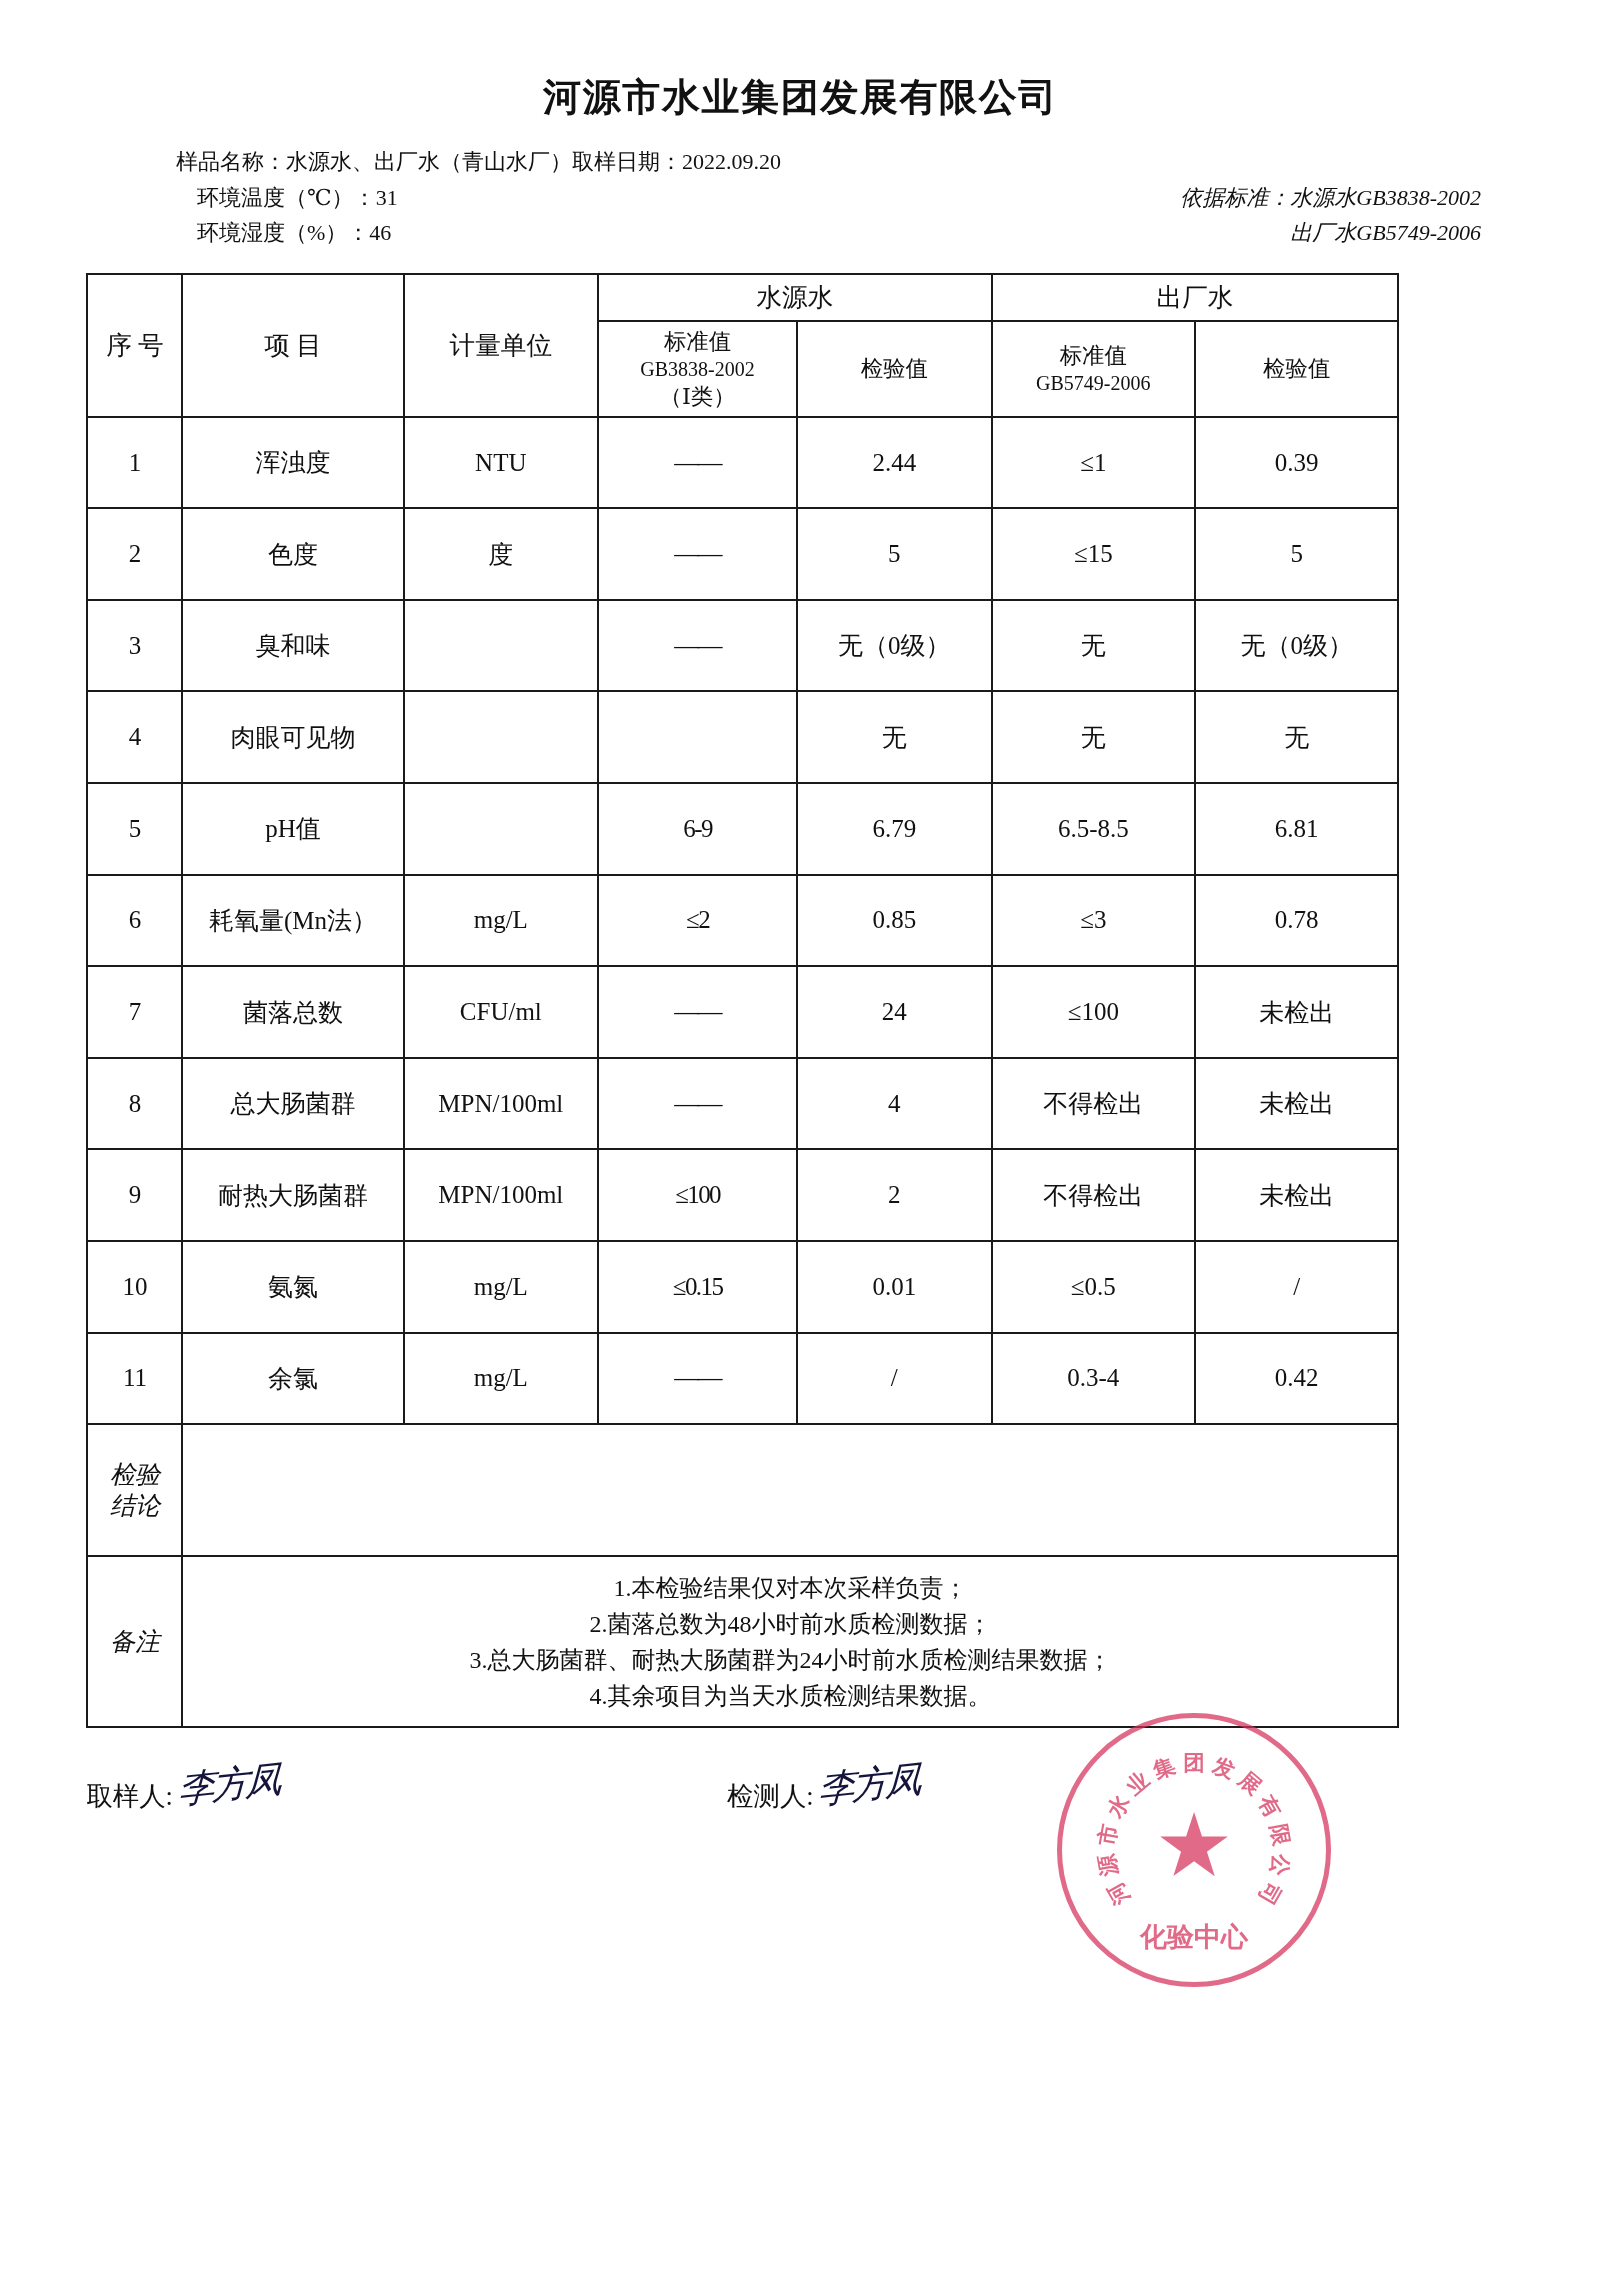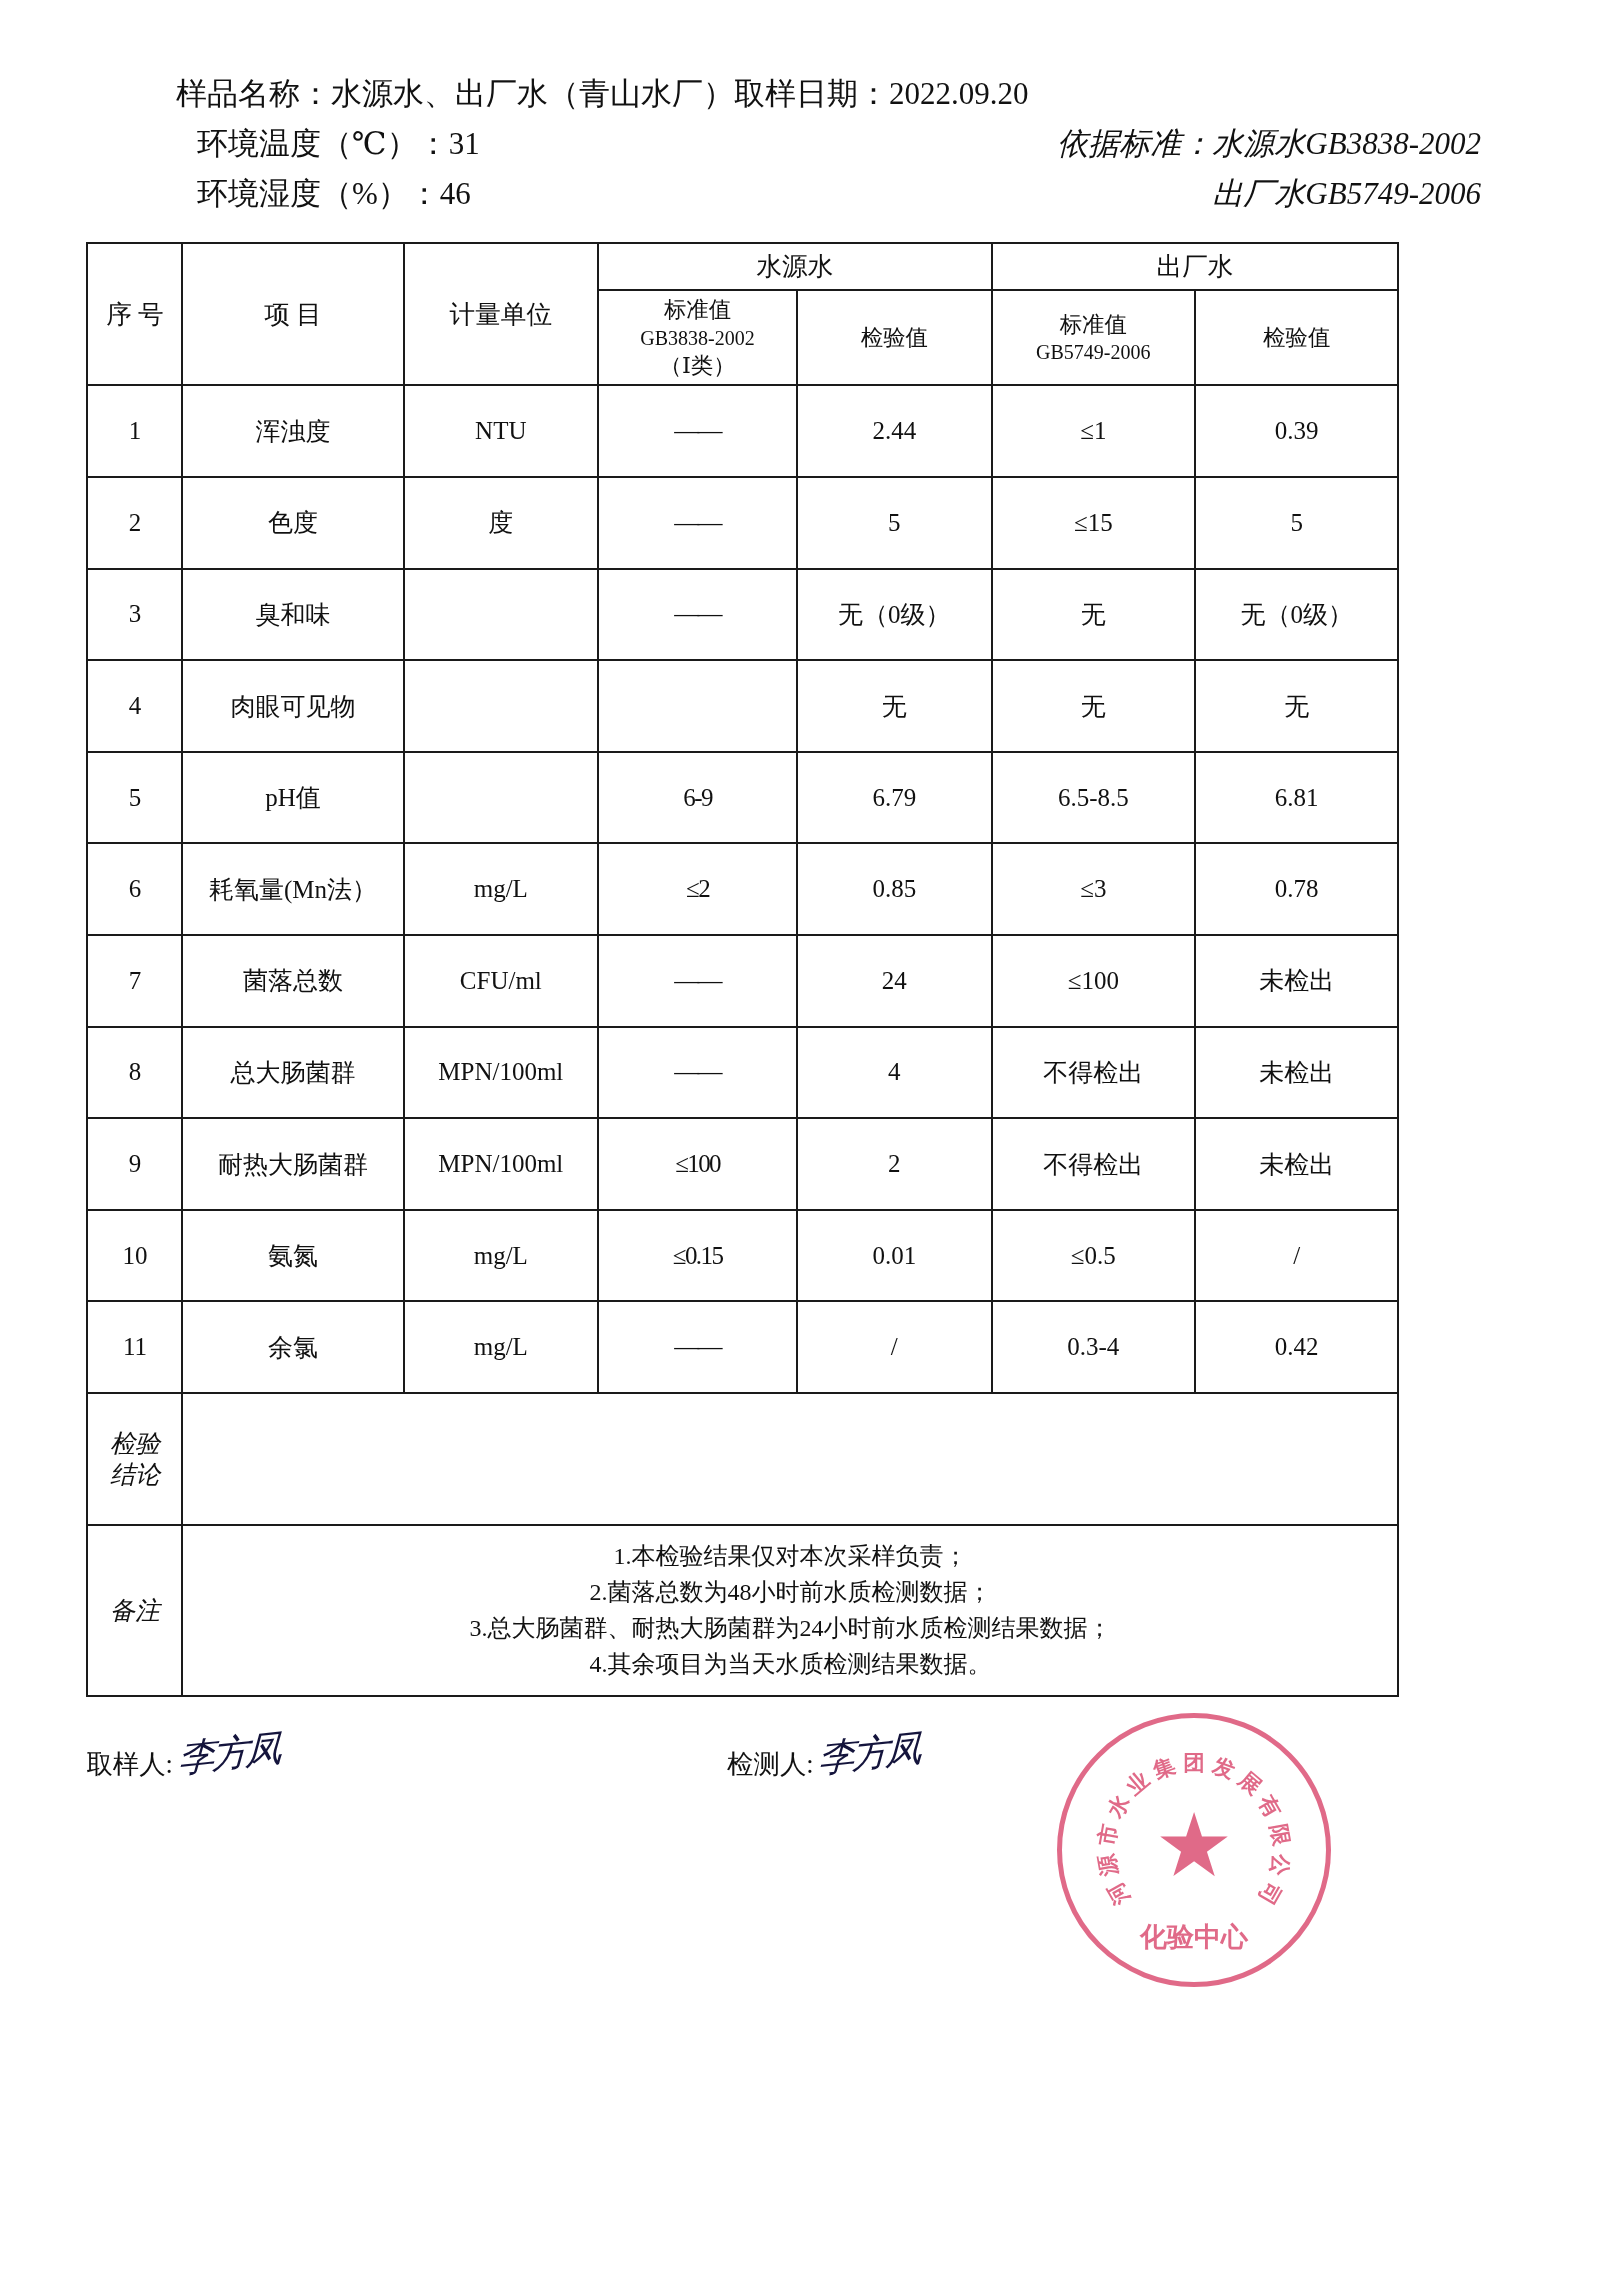--- a/index.html
+++ b/index.html
@@ -31,21 +31,21 @@
     margin-top: 24px;
   }
   .doc-subtitle {
     font-size: 33px;
     font-weight: bold;
     letter-spacing: 0.8px;
     margin-top: 17.6px;
   }
   .meta {
     margin-top: 21px;
-    font-size: 31px;
+    font-size: 22px;
     line-height: 1.62;
     padding-left: 104px;
   }
   .meta-row {
     display: flex;
     align-items: baseline;
     white-space: nowrap;
   }
   .meta-left {
     display: inline-block;
@@ -204,20 +204,21 @@
     transform-origin: 0 0;
     color: #d5315b;
   }
 </style>
 </head>
 <body>
 
 <div class="page">
 
   <div class="title-block">
+    <div class="doc-title">河源市水业集团发展有限公司</div>
   </div>
 
   <div class="meta">
     <div class="meta-row">
       <span class="meta-left">
         <span>样品名称：</span><span>水源水、出厂水（青山水厂）</span><span>取样日期：</span><span>2022.09.20</span>
       </span>
     </div>
     <div class="meta-row indent">
       <span class="meta-left">

